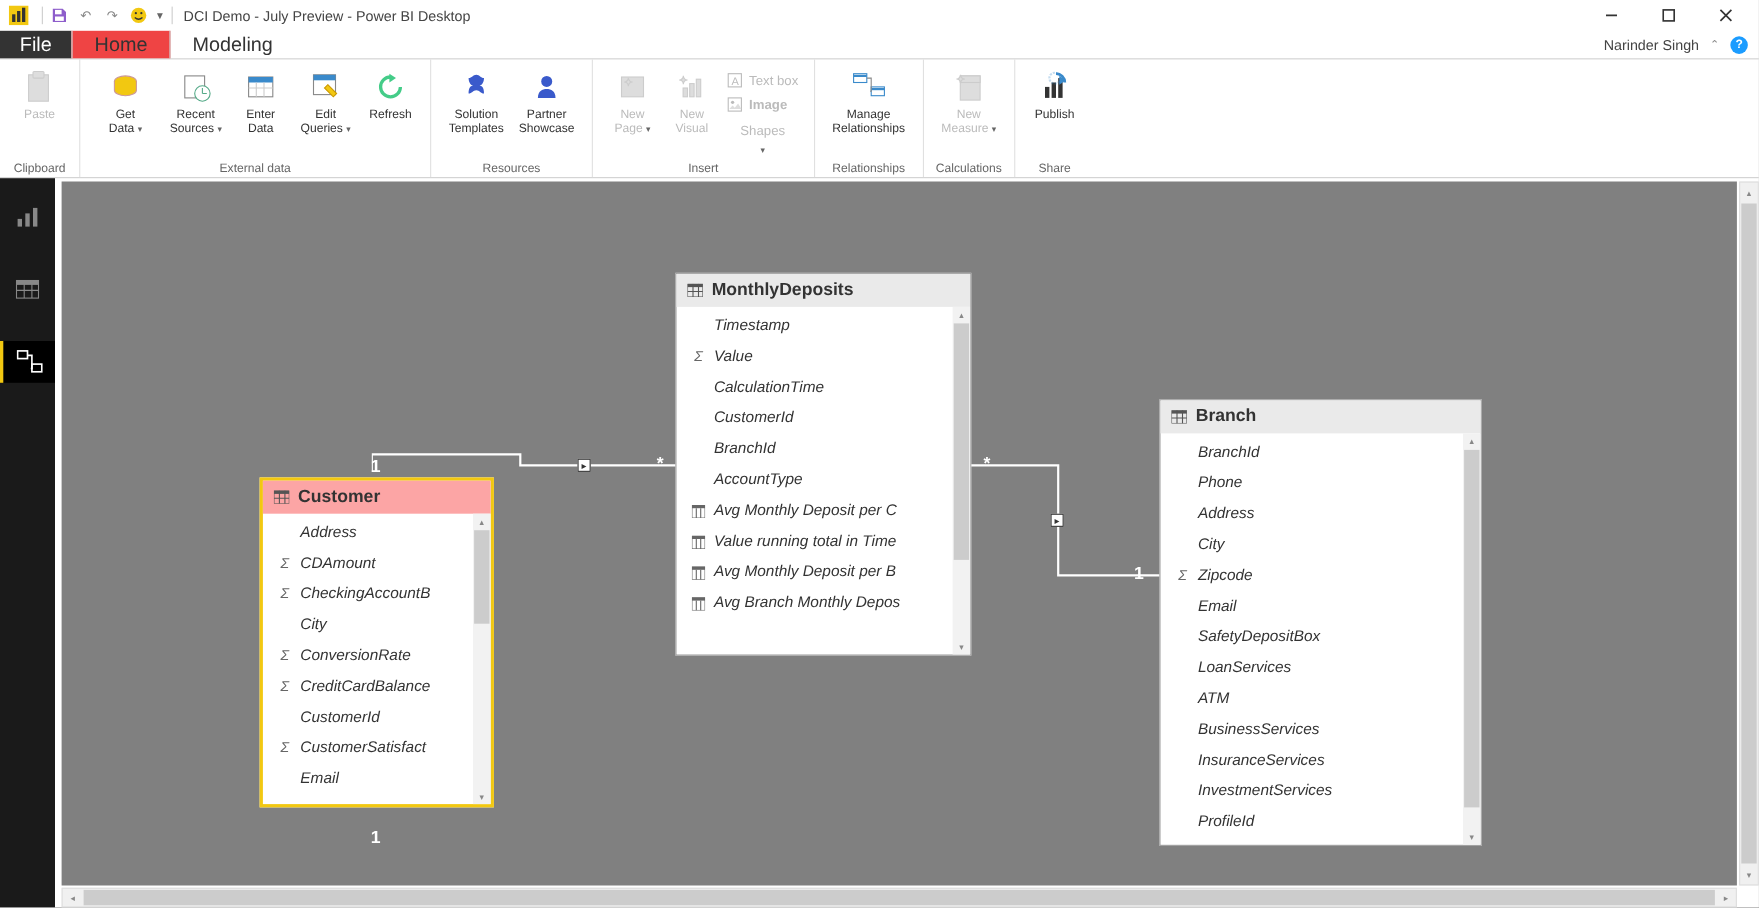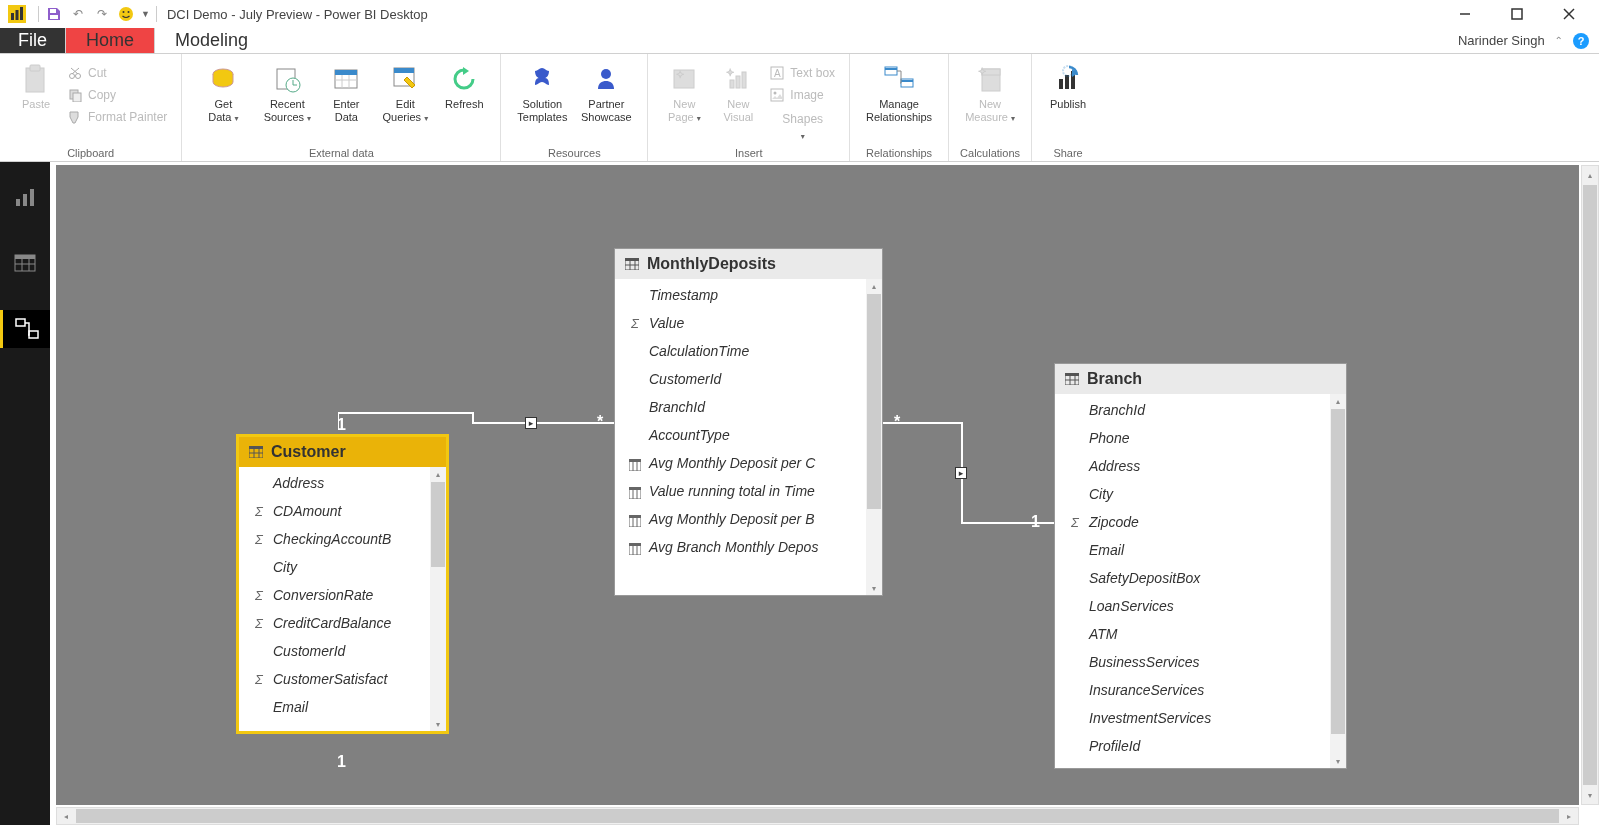--- a/index.html
+++ b/index.html
@@ -54,21 +54,21 @@
 .hscroll { position:absolute; left:6px; right:20px; bottom:0; height:18px; background:#f0f0f0; border:1px solid #ddd; display:flex;}
 .hscroll .arrow { width:18px; display:flex; align-items:center; justify-content:center; font-size:8px; color:#888;}
 .hscroll .thumb { flex:1; margin:1px; background:#ccc;}
 
 .table-card {
   position:absolute; background:#fff; border:1px solid #999;
   font-size:14px; color:#333; user-select:none;
 }
 .table-card.selected { border:3px solid #f2c811; }
 .table-card .thdr { display:flex; align-items:center; gap:8px; padding:6px 10px; background:#eaeaea; font-weight:600; font-size:16px;}
-.table-card.selected .thdr { background:#eab308;align-items:center; }
+.table-card.selected .thdr { background:#fca5a5;align-items:center; }
 .table-card .tbody { position:relative; }
 .table-card .rows { overflow:hidden; }
 .table-card .row { display:flex; align-items:flex-end; gap:6px; padding:4px 10px 4px 12px; white-space:nowrap; overflow:hidden; height:28px;font-style:italic;}
 .table-card .row .ri { width:16px; display:inline-flex; justify-content:center; color:#666; font-size:13px;}
 .table-card .sb { position:absolute; right:0; top:0; bottom:0; width:16px; background:#f2f2f2;}
 .table-card .sb .thumb { position:absolute; left:1px; right:1px; top:0; background:#ccc; }
 .table-card .sb .sarrow { position:absolute; left:0; right:0; height:14px; display:flex; align-items:center; justify-content:center; font-size:8px; color:#888;}
 
 .rel-label {
   position:absolute; color:#fff; font-size:16px; font-weight:600;
@@ -150,44 +150,20 @@
     <div class="controls">
       <div class="rbtn-big narrow disabled">
         <div class="ico">
             <svg width="28" height="30">
               <rect x="4" y="4" width="18" height="24" fill="#e0e0e0" stroke="#bbb"></rect>
               <rect x="8" y="1" width="10" height="6" rx="1" fill="#ccc" stroke="#bbb"></rect>
             </svg>
           </div>
         <div class="txt">Paste</div>
       </div>
-      <div class="smallcol">
-        <div class="rbtn-small disabled" style="color:#bbb;">
-          <svg width="14" height="14">
-              <circle cx="4" cy="10" r="2.5" fill="none" stroke="#aaa"></circle>
-              <circle cx="10" cy="10" r="2.5" fill="none" stroke="#aaa"></circle>
-              <line x1="3" y1="2" x2="10" y2="8" stroke="#aaa"></line>
-              <line x1="11" y1="2" x2="4" y2="8" stroke="#aaa"></line>
-            </svg>
-          <span>Cut</span>
-        </div>
-        <div class="rbtn-small disabled" style="color:#bbb;">
-          <svg width="14" height="14">
-              <rect x="2" y="2" width="8" height="9" fill="#ddd" stroke="#aaa"></rect>
-              <rect x="5" y="5" width="8" height="9" fill="#eee" stroke="#aaa"></rect>
-            </svg>
-          <span>Copy</span>
-        </div>
-        <div class="rbtn-small disabled" style="color:#bbb;">
-          <svg width="14" height="14">
-              <path d="M2 2h8v5l-3 6h-2l-3-6z" fill="#ddd" stroke="#aaa"></path>
-            </svg>
-          <span>Format Painter</span>
-        </div>
-      </div>
     </div>
     <div class="label">Clipboard</div>
   </div>
 
   <div class="rgroup">
     <div class="controls">
       <div class="rbtn-big">
         <div class="ico">
             <svg width="28" height="28">
               <ellipse cx="14" cy="9" rx="10" ry="5" fill="#f2c811"></ellipse>
@@ -289,21 +265,21 @@
         <div class="txt">New<br>Visual</div>
       </div>
       <div class="smallcol">
         <div class="rbtn-small disabled" style="color:#bbb;">
           <svg width="14" height="14">
               <rect x="1" y="1" width="12" height="12" fill="none" stroke="#bbb"></rect>
               <text x="4" y="11" font-size="10" fill="#bbb">A</text>
             </svg>
           <span>Text box</span>
         </div>
-        <div class="rbtn-small disabled" style="color:#bbb;">
+        <div class="rbtn-small disabled" style="color:#bbb;font-weight:bold;">
           <svg width="14" height="14">
               <rect x="1" y="1" width="12" height="12" fill="none" stroke="#bbb"></rect>
               <circle cx="5" cy="5" r="1.5" fill="#bbb"></circle>
               <path d="M2 11l3-3 2 2 3-4 3 5z" fill="#ddd"></path>
             </svg>
           <span>Image</span>
         </div>
         <div class="rbtn-small disabled" style="color:#bbb;flex-direction:column;">
           <svg width="14" height="14">
               <rect x="1" y="5" width="7" height="7" fill="#ddd" stroke="#bbb"></rect>

